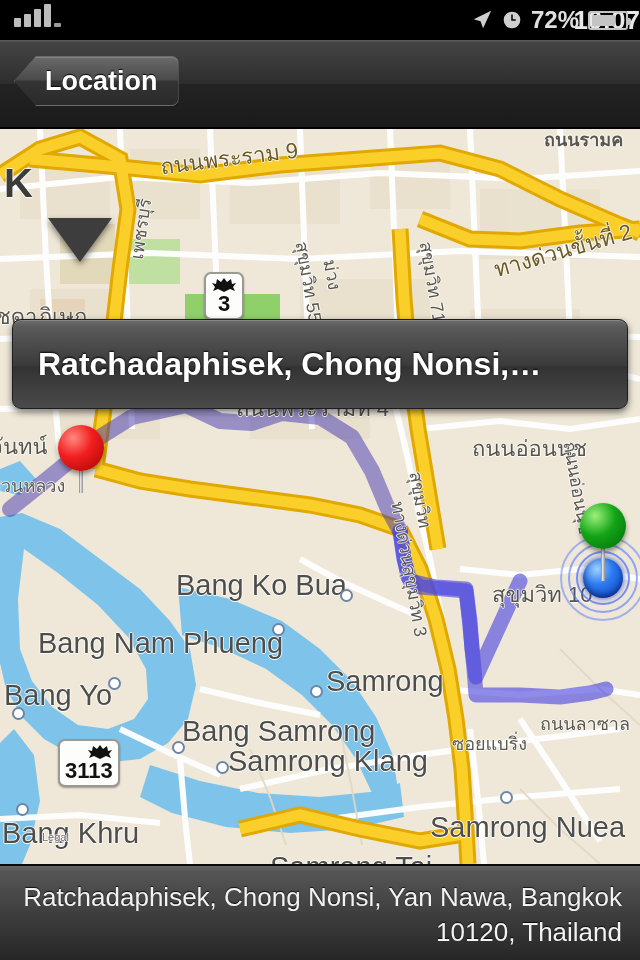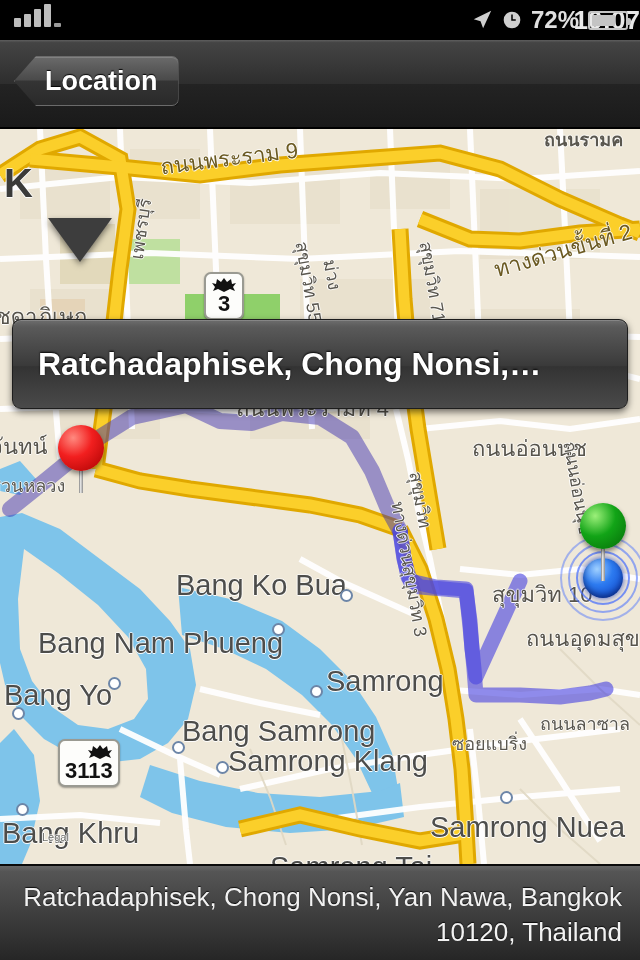--- a/index.html
+++ b/index.html
@@ -326,21 +326,20 @@
     <div class="mlabel th-sm" style="left:344px; top:128px; transform:rotate(80deg); transform-origin:left top;">ม่วง</div>
     <div class="mlabel th-sm" style="left:440px; top:110px; transform:rotate(80deg); transform-origin:left top;">สุขุมวิท 71</div>
     <div class="mlabel th-sm" style="left:432px; top:208px; transform:rotate(80deg); transform-origin:left top;">สุขุมวิท</div>
 
     <div class="mlabel th" style="left:-16px; top:170px;">รัชดาภิเษก</div>
     <div class="mlabel th" style="left:-10px; top:300px;">จันทน์</div>
     <div class="mlabel th" style="left:236px; top:262px;">ถนนพระรามที่ 4</div>
     <div class="mlabel th" style="left:472px; top:302px;">ถนนอ่อนนุช</div>
     <div class="mlabel th-sm" style="left:584px; top:310px; transform:rotate(80deg); transform-origin:left top;">ถนนอ่อนนุช</div>
     <div class="mlabel th" style="left:492px; top:448px;">สุขุมวิท 10</div>
-    <div class="mlabel th" style="left:526px; top:492px;">ถนนอุดมสุข</div>
     <div class="mlabel th-sm" style="left:430px; top:340px; transform:rotate(80deg); transform-origin:left top;">สุขุมวิท</div>
     <div class="mlabel th-sm" style="left:412px; top:370px; transform:rotate(80deg); transform-origin:left top;">ทางด่วนสุขุมวิท 3</div>
     <div class="mlabel th-sm" style="left:452px; top:600px;">ซอยแบริ่ง</div>
     <div class="mlabel th-sm" style="left:540px; top:580px;">ถนนลาซาล</div>
     <div class="mlabel th-sm" style="left:-10px; top:342px;">สวนหลวง</div>
 
     <div class="mlabel en" style="left:176px; top:440px;">Bang Ko Bua</div>
     <div class="mlabel en" style="left:38px; top:498px;">Bang Nam Phueng</div>
     <div class="mlabel en" style="left:326px; top:536px;">Samrong</div>
     <div class="mlabel en" style="left:4px; top:550px;">Bang Yo</div>

